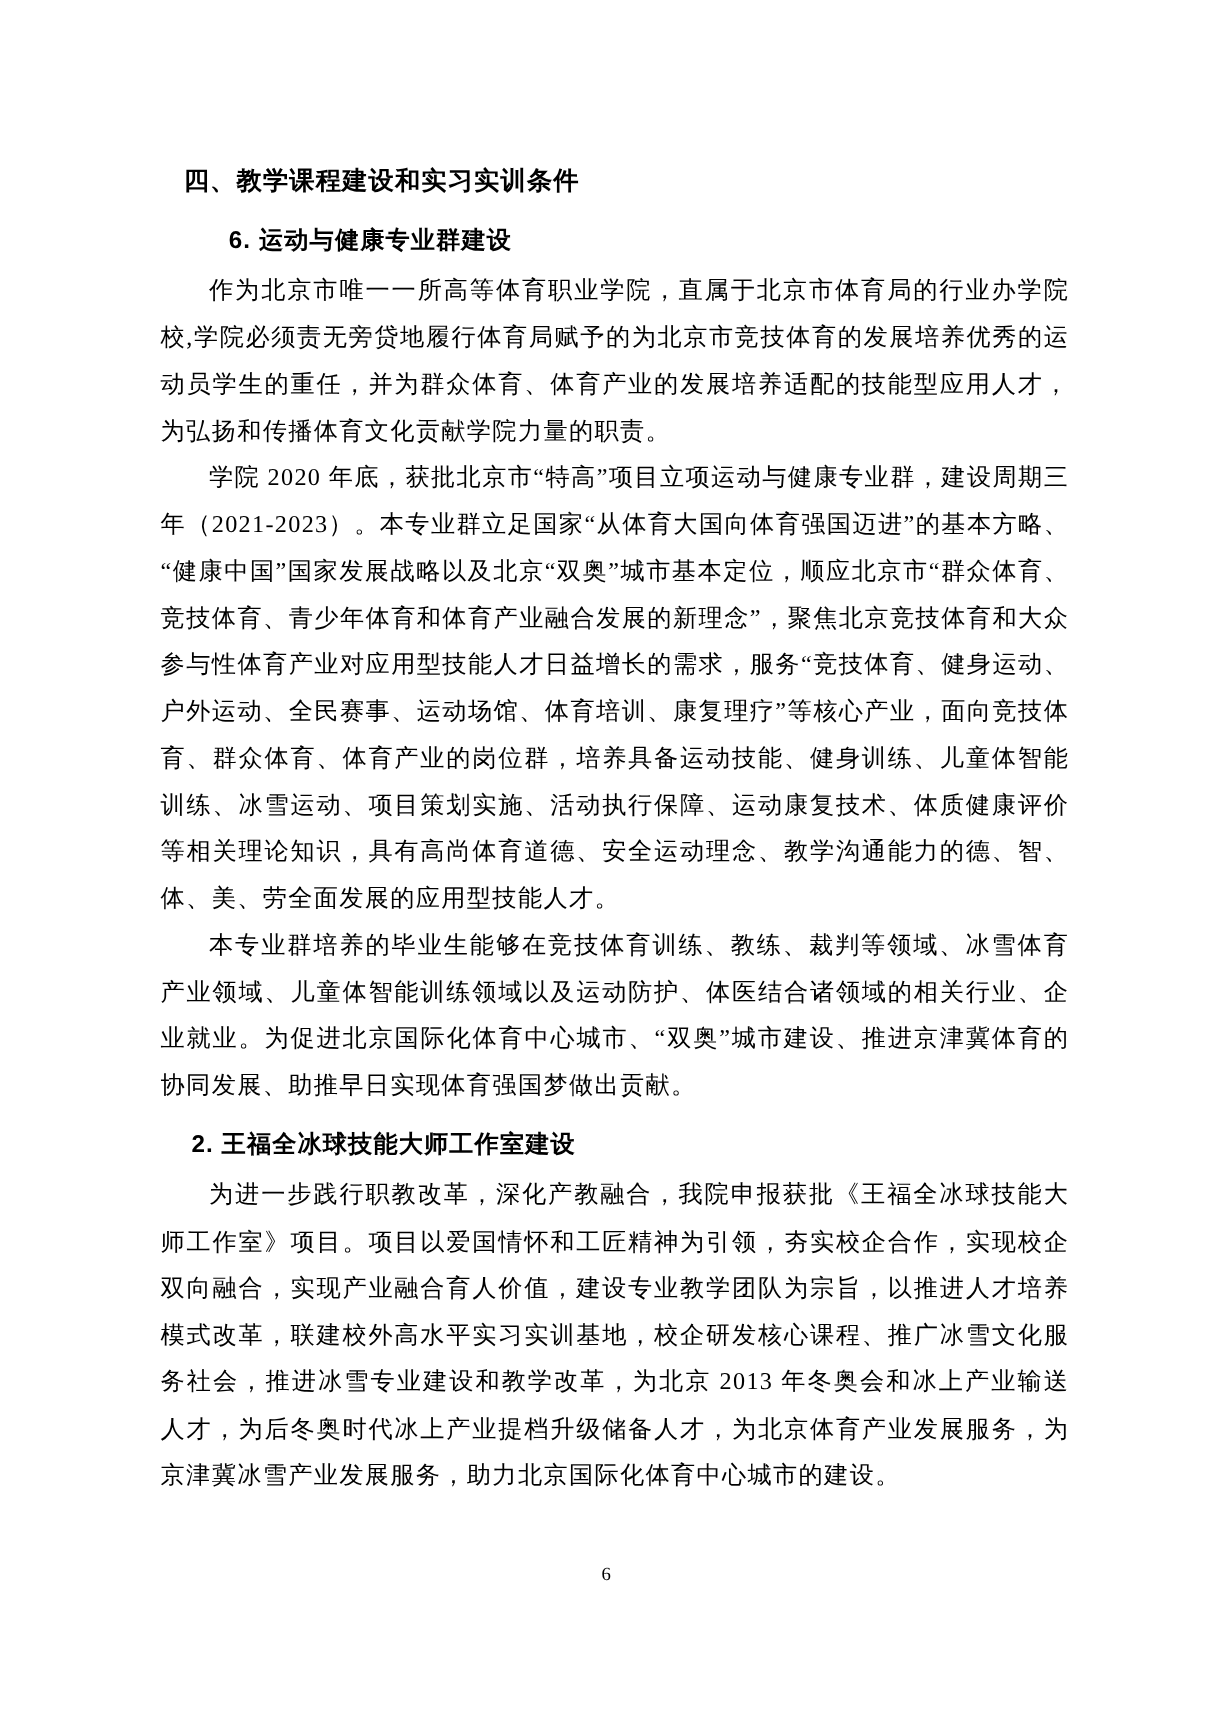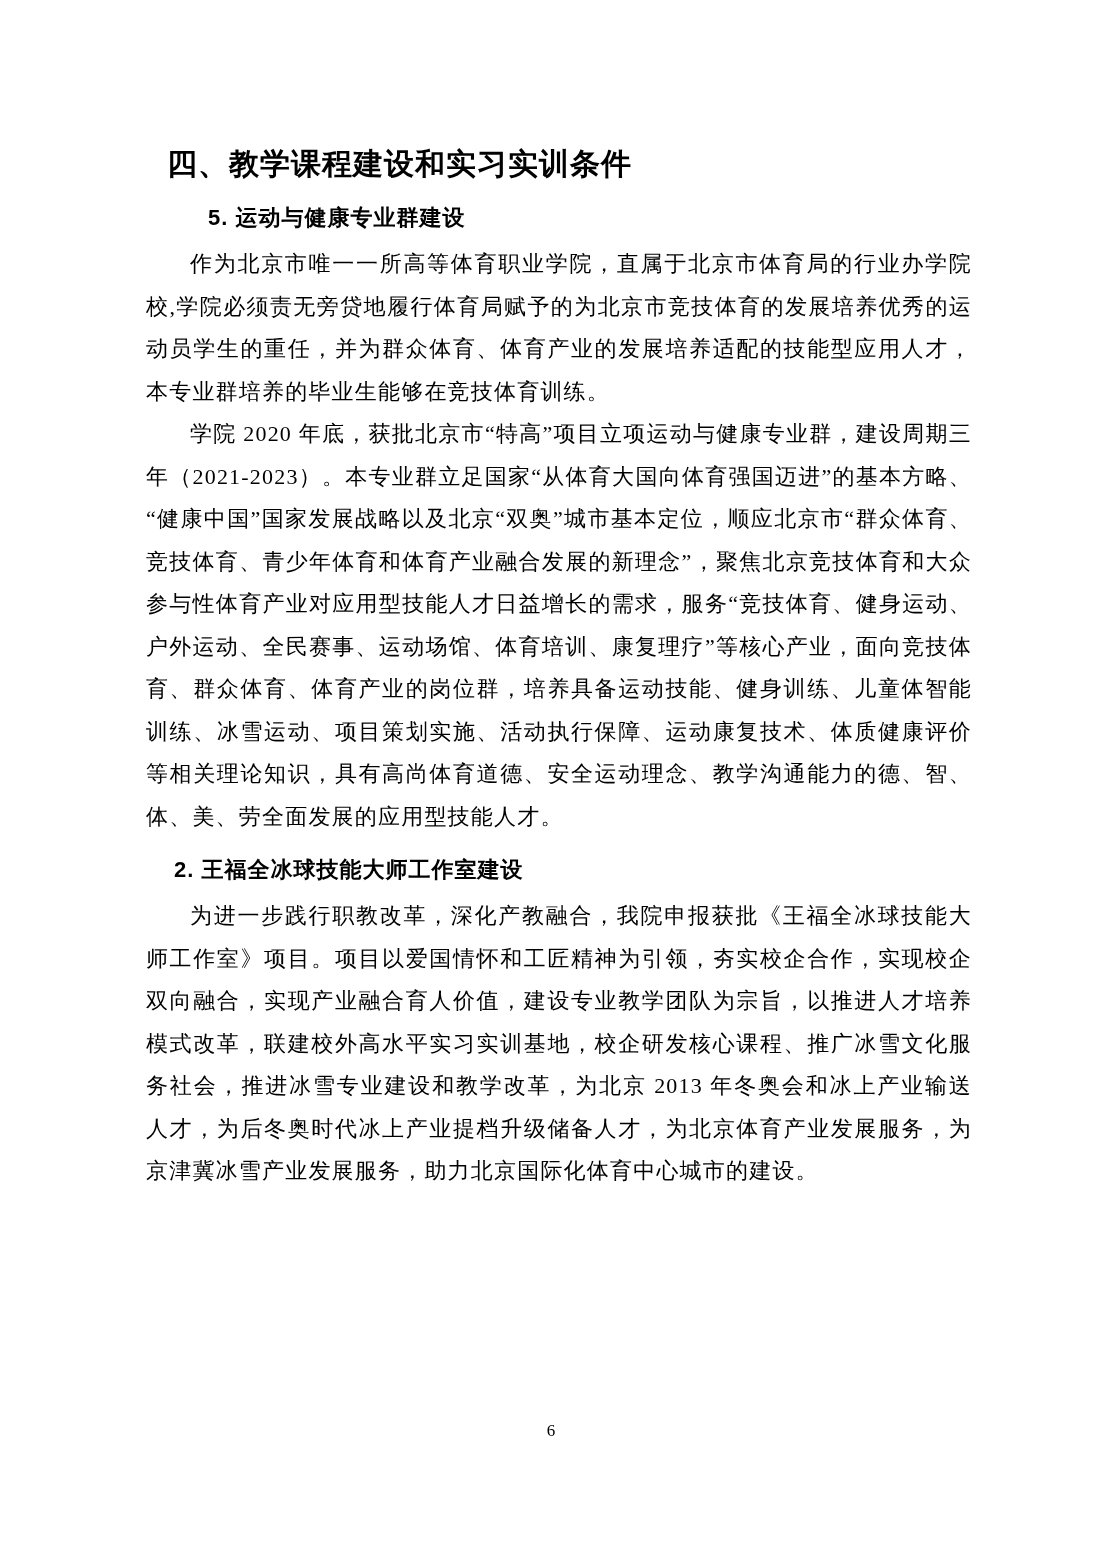--- a/index.html
+++ b/index.html
@@ -15,21 +15,21 @@
     background: #ffffff;
     box-sizing: border-box;
     padding: 146px 130px 0 146px;
     color: #000000;
     font-family: "Liberation Serif", "DejaVu Serif", serif;
     overflow: hidden;
   }
   .doc-title {
     font-family: "Liberation Sans", "DejaVu Sans", sans-serif;
     font-weight: bold;
-    font-size: 30px;
+    font-size: 23px;
     line-height: 36px;
     letter-spacing: 1px;
     margin: 0 0 21px 21px;
   }
   .section-heading {
     font-family: "Liberation Sans", "DejaVu Sans", sans-serif;
     font-weight: bold;
     font-size: 22px;
     line-height: 30px;
     letter-spacing: 1px;
@@ -68,26 +68,27 @@
   }
 </style>
 </head>
 <body>
 
 <div class="page">
 
   <h1 class="doc-title">四、教学课程建设和实习实训条件</h1>
 
 
-  <h3 class="num-heading">5. 运动与健康专业群建设</h3>
+  <h3 class="num-heading">6. 运动与健康专业群建设</h3>
 
-  <p class="body-text">作为北京市唯一一所高等体育职业学院，直属于北京市体育局的行业办学院校,学院必须责无旁贷地履行体育局赋予的为北京市竞技体育的发展培养优秀的运动员学生的重任，并为群众体育、体育产业的发展培养适配的技能型应用人才，本专业群培养的毕业生能够在竞技体育训练。</p>
+  <p class="body-text">作为北京市唯一一所高等体育职业学院，直属于北京市体育局的行业办学院校,学院必须责无旁贷地履行体育局赋予的为北京市竞技体育的发展培养优秀的运动员学生的重任，并为群众体育、体育产业的发展培养适配的技能型应用人才，为弘扬和传播体育文化贡献学院力量的职责。</p>
 
   <p class="body-text">学院 2020 年底，获批北京市“特高”项目立项运动与健康专业群，建设周期三年（2021-2023）。本专业群立足国家“从体育大国向体育强国迈进”的基本方略、“健康中国”国家发展战略以及北京“双奥”城市基本定位，顺应北京市“群众体育、竞技体育、青少年体育和体育产业融合发展的新理念”，聚焦北京竞技体育和大众参与性体育产业对应用型技能人才日益增长的需求，服务“竞技体育、健身运动、户外运动、全民赛事、运动场馆、体育培训、康复理疗”等核心产业，面向竞技体育、群众体育、体育产业的岗位群，培养具备运动技能、健身训练、儿童体智能训练、冰雪运动、项目策划实施、活动执行保障、运动康复技术、体质健康评价等相关理论知识，具有高尚体育道德、安全运动理念、教学沟通能力的德、智、体、美、劳全面发展的应用型技能人才。</p>
 
+  <p class="body-text">本专业群培养的毕业生能够在竞技体育训练、教练、裁判等领域、冰雪体育产业领域、儿童体智能训练领域以及运动防护、体医结合诸领域的相关行业、企业就业。为促进北京国际化体育中心城市、“双奥”城市建设、推进京津冀体育的协同发展、助推早日实现体育强国梦做出贡献。</p>
 
   <h3 class="num-heading second">2. 王福全冰球技能大师工作室建设</h3>
 
   <p class="body-text">为进一步践行职教改革，深化产教融合，我院申报获批《王福全冰球技能大师工作室》项目。项目以爱国情怀和工匠精神为引领，夯实校企合作，实现校企双向融合，实现产业融合育人价值，建设专业教学团队为宗旨，以推进人才培养模式改革，联建校外高水平实习实训基地，校企研发核心课程、推广冰雪文化服务社会，推进冰雪专业建设和教学改革，为北京 2013 年冬奥会和冰上产业输送人才，为后冬奥时代冰上产业提档升级储备人才，为北京体育产业发展服务，为京津冀冰雪产业发展服务，助力北京国际化体育中心城市的建设。</p>
 
   <div class="page-number">6</div>
 
 </div>
 
 </body></html>

